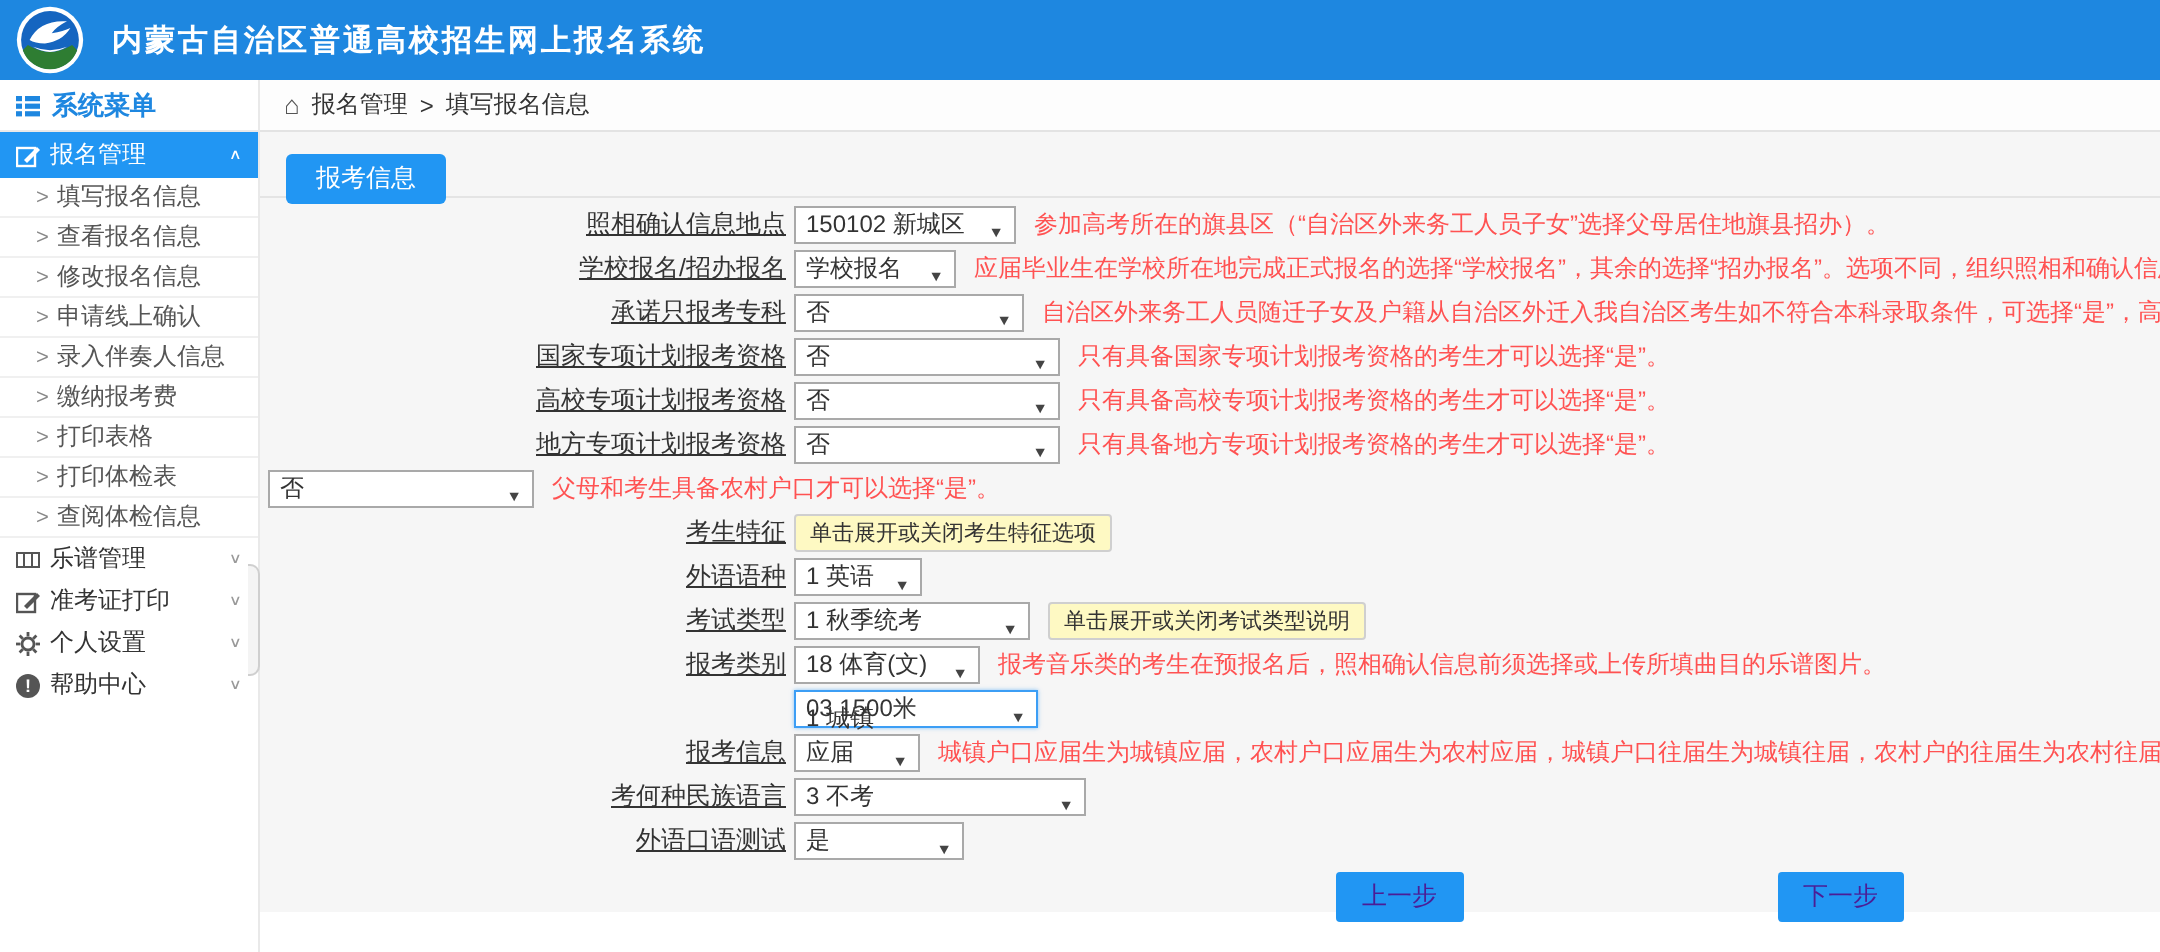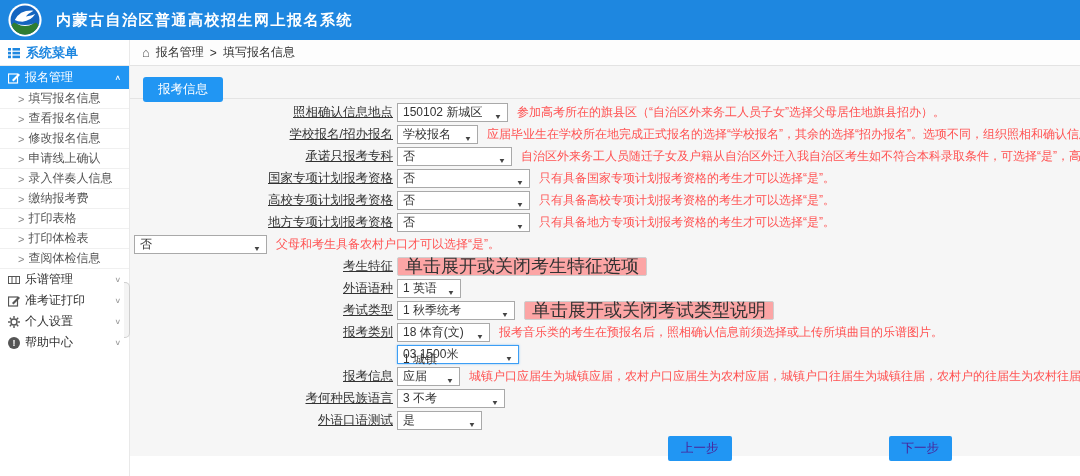--- a/index.html
+++ b/index.html
@@ -45,21 +45,21 @@
   .tab-btn { display:inline-block; background:#2196f3; color:#fff; font-size:12.5px;
     padding:4px 15px; border-radius:3px; cursor:pointer; }
   .form-area { border-top:1px solid #e4e4e4; padding-top:2px; }
   .frow { display:flex; align-items:center; height:22px; }
   .flabel { width:263px; text-align:right; font-size:12.5px; color:#333; flex:0 0 auto;text-decoration:underline; }
   .fctrl { display:flex; align-items:center; margin-left:4px; min-width:0; flex:1; }
   .sel { display:inline-flex; align-items:flex-end; justify-content:space-between; background:#fff;
     border:1px solid #a9a9a9; height:19px; padding:0 5px; font-size:12px; color:#333; cursor:pointer; flex:0 0 auto; }
   .sel.focused { border:1px solid #3c9ef5; box-shadow:0 0 2px rgba(60,158,245,.6); }
   .caret { font-size:8px; color:#444; margin-left:6px; transform:scaleY(.9); }
-  .gbtn { background:#fca5a5; border:1px solid #cfcfcf; color:#333; font-size:18px; height:19px;
+  .gbtn { background:#fef9c3; border:1px solid #cfcfcf; color:#333; font-size:11px; height:19px;
     display:inline-flex; align-items:center; padding:0 7px; border-radius:2px; cursor:pointer; flex:0 0 auto; }
   .gbtn.after { margin-left:9px; }
   .hint { color:#ff5252; font-size:12px; margin-left:9px; white-space:nowrap; overflow:hidden; }
 
   .step-row { display:flex; align-items:center; margin-top:5px; padding-left:538px; }
   .step-btn { background:#2196f3; color:#4c1d95; font-size:12.5px; padding:4px 13px; border-radius:2px;
     border:none; cursor:pointer; }
   .step-btn.next { margin-left:157px; }
 </style>
 </head>
@@ -329,21 +329,21 @@
               <span>1 城镇应届</span>
               <span class="caret">▼</span>
             </div>
             <span class="hint">城镇户口应届生为城镇应届，农村户口应届生为农村应届，城镇户口往届生为城镇往届，农村户的往届生为农村往届。</span>
           </div>
         </div>
 
         <div class="frow">
           <div class="flabel">考何种民族语言</div>
           <div class="fctrl">
-            <div class="sel" style="width:108px">
+            <div class="sel" style="width:146px">
               <span>3 不考</span>
               <span class="caret">▼</span>
             </div>
           </div>
         </div>
 
         <div class="frow">
           <div class="flabel">外语口语测试</div>
           <div class="fctrl">
             <div class="sel" style="width:85px">

